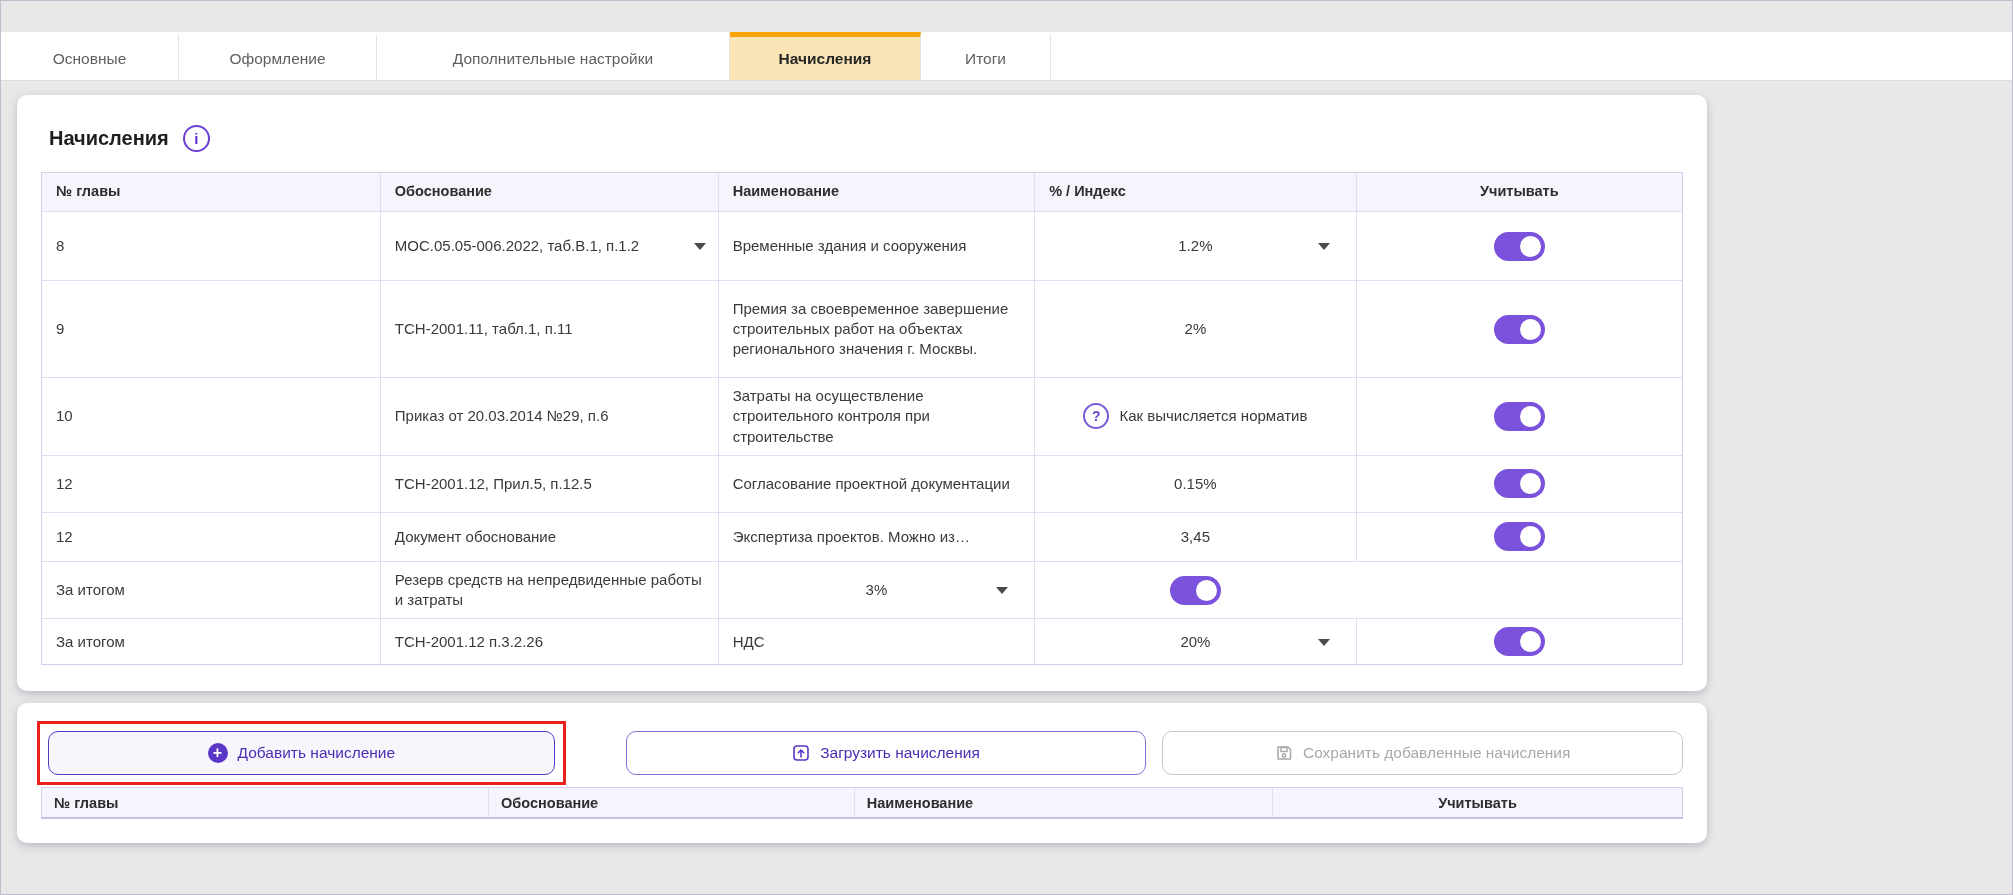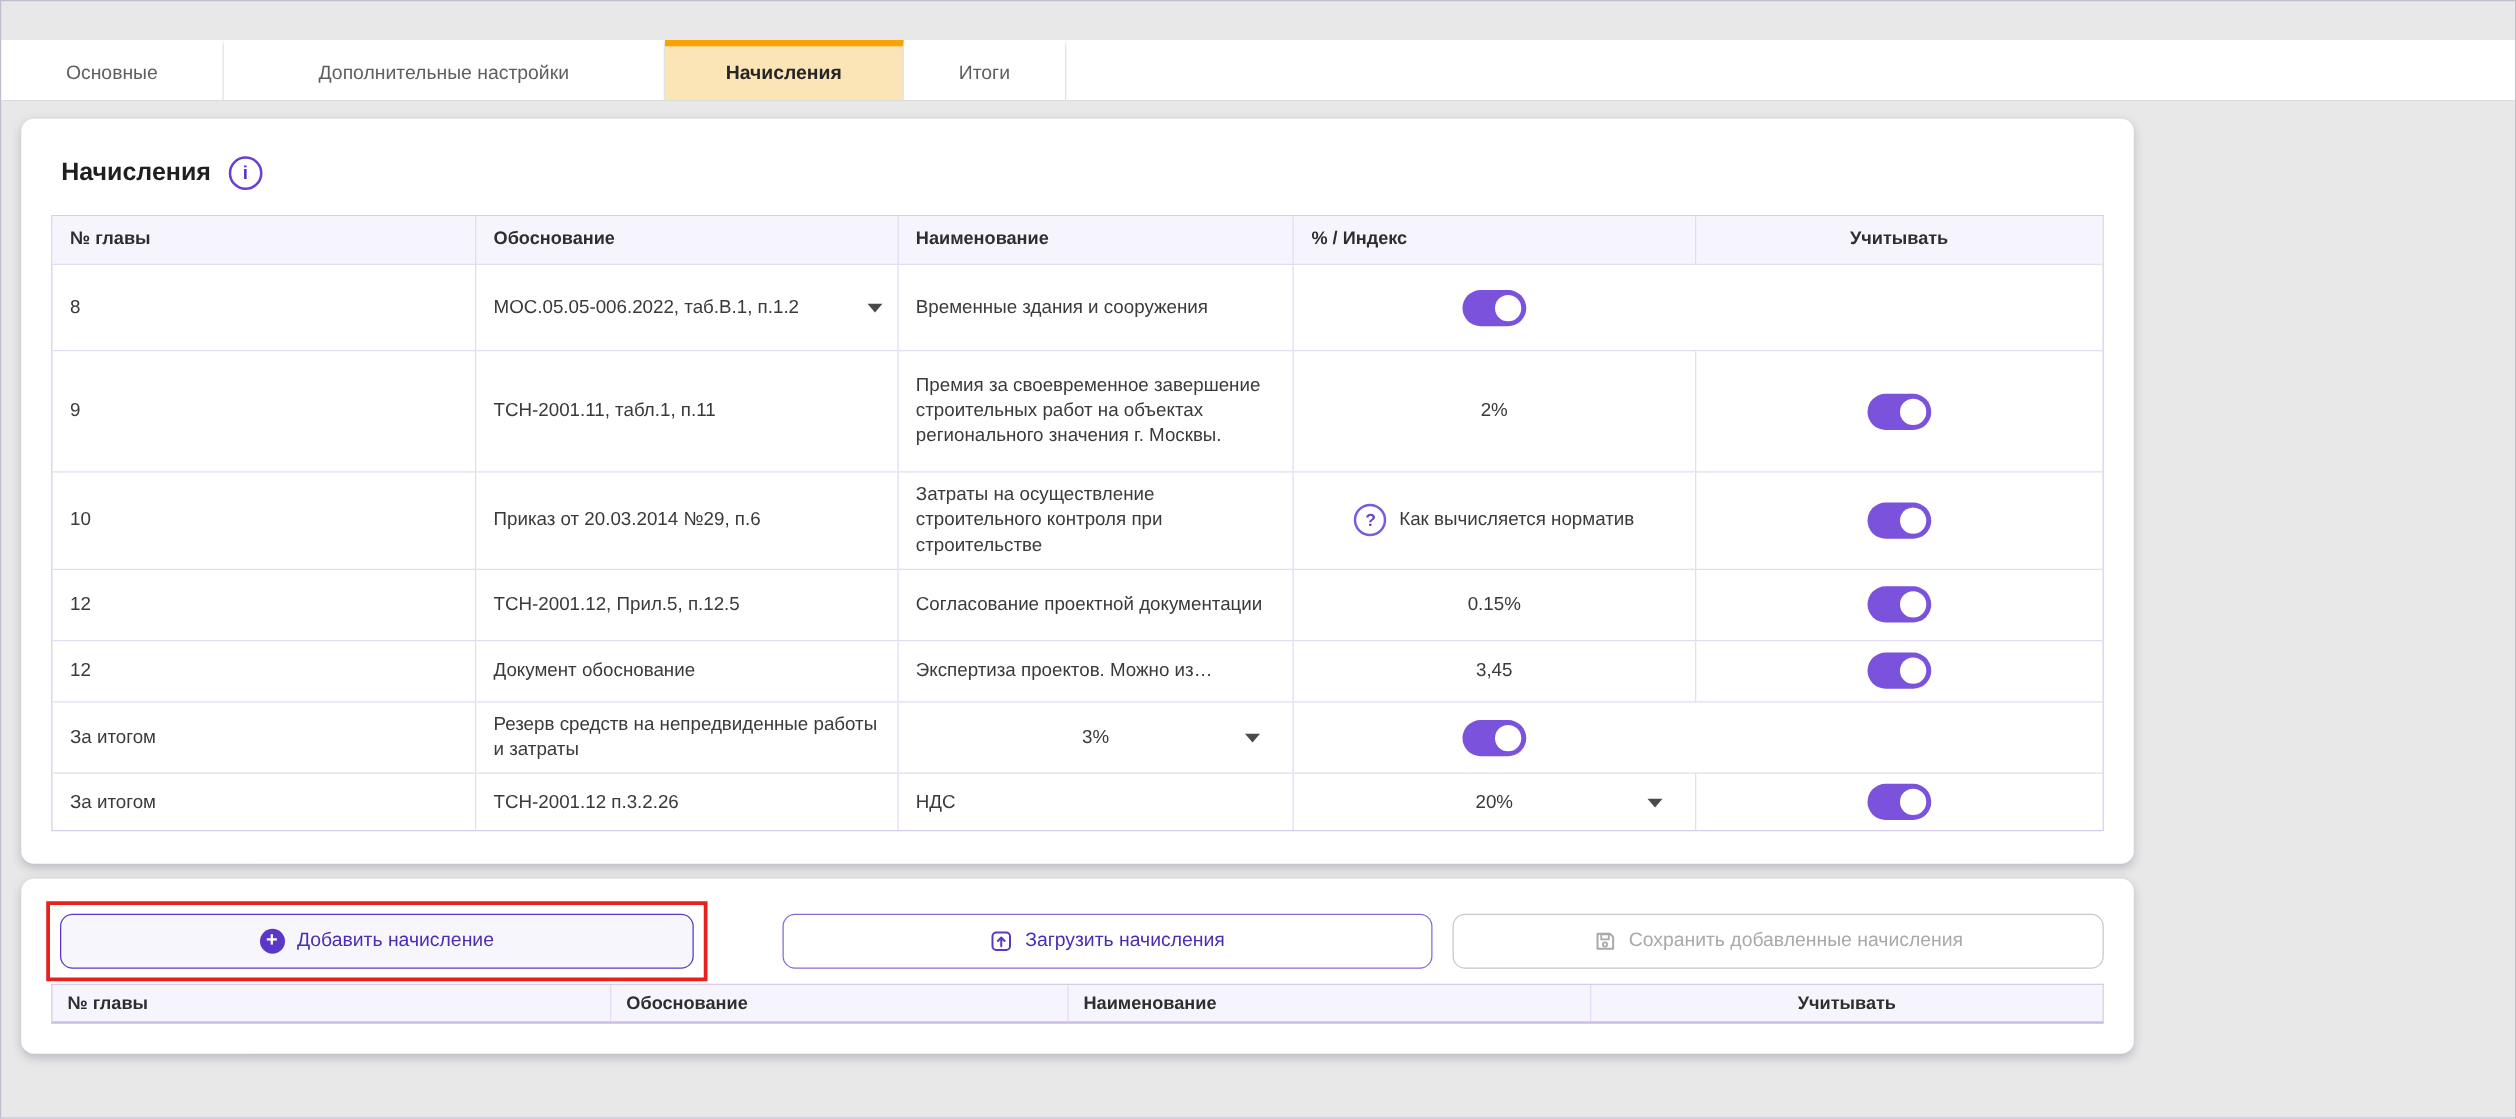--- a/index.html
+++ b/index.html
@@ -77,20 +77,21 @@
            font-size:14.5px;font-weight:bold;color:#2e2e2e;}
   .t2-cell + .t2-cell{border-left:1px solid #E4DCF2;}
 </style>
 </head>
 <body>
 
 <div class="screen">
 
   <div class="tabbar">
     <div class="tab t0">Основные</div>
+    <div class="tab t1">Оформление</div>
     <div class="tab t2">Дополнительные настройки</div>
     <div class="tab t3 active">Начисления</div>
     <div class="tab t4">Итоги</div>
   </div>
 
   <div class="card card1">
     <div class="title-row">
       <span class="panel-title">Начисления</span>
       <span class="circle-icon">i</span>
     </div>
@@ -105,20 +106,24 @@
         </div>
       <div class="t-body">
           <div class="t-row">
             <div class="t-cell">8</div>
             <div class="t-cell has-dd">
               <span>МОС.05.05-006.2022, таб.В.1, п.1.2</span>
               <span class="chev"></span>
             </div>
             <div class="t-cell">
               <span>Временные здания и сооружения</span>
+            </div>
+            <div class="t-cell cell-center">
+              <span>1.2%</span>
+              <span class="chev val"></span>
             </div>
             <div class="t-cell cell-center">
               <div class="toggle on">
                 <div class="knob"></div>
               </div>
             </div>
           </div>
           <div class="t-row">
             <div class="t-cell">9</div>
             <div class="t-cell">

